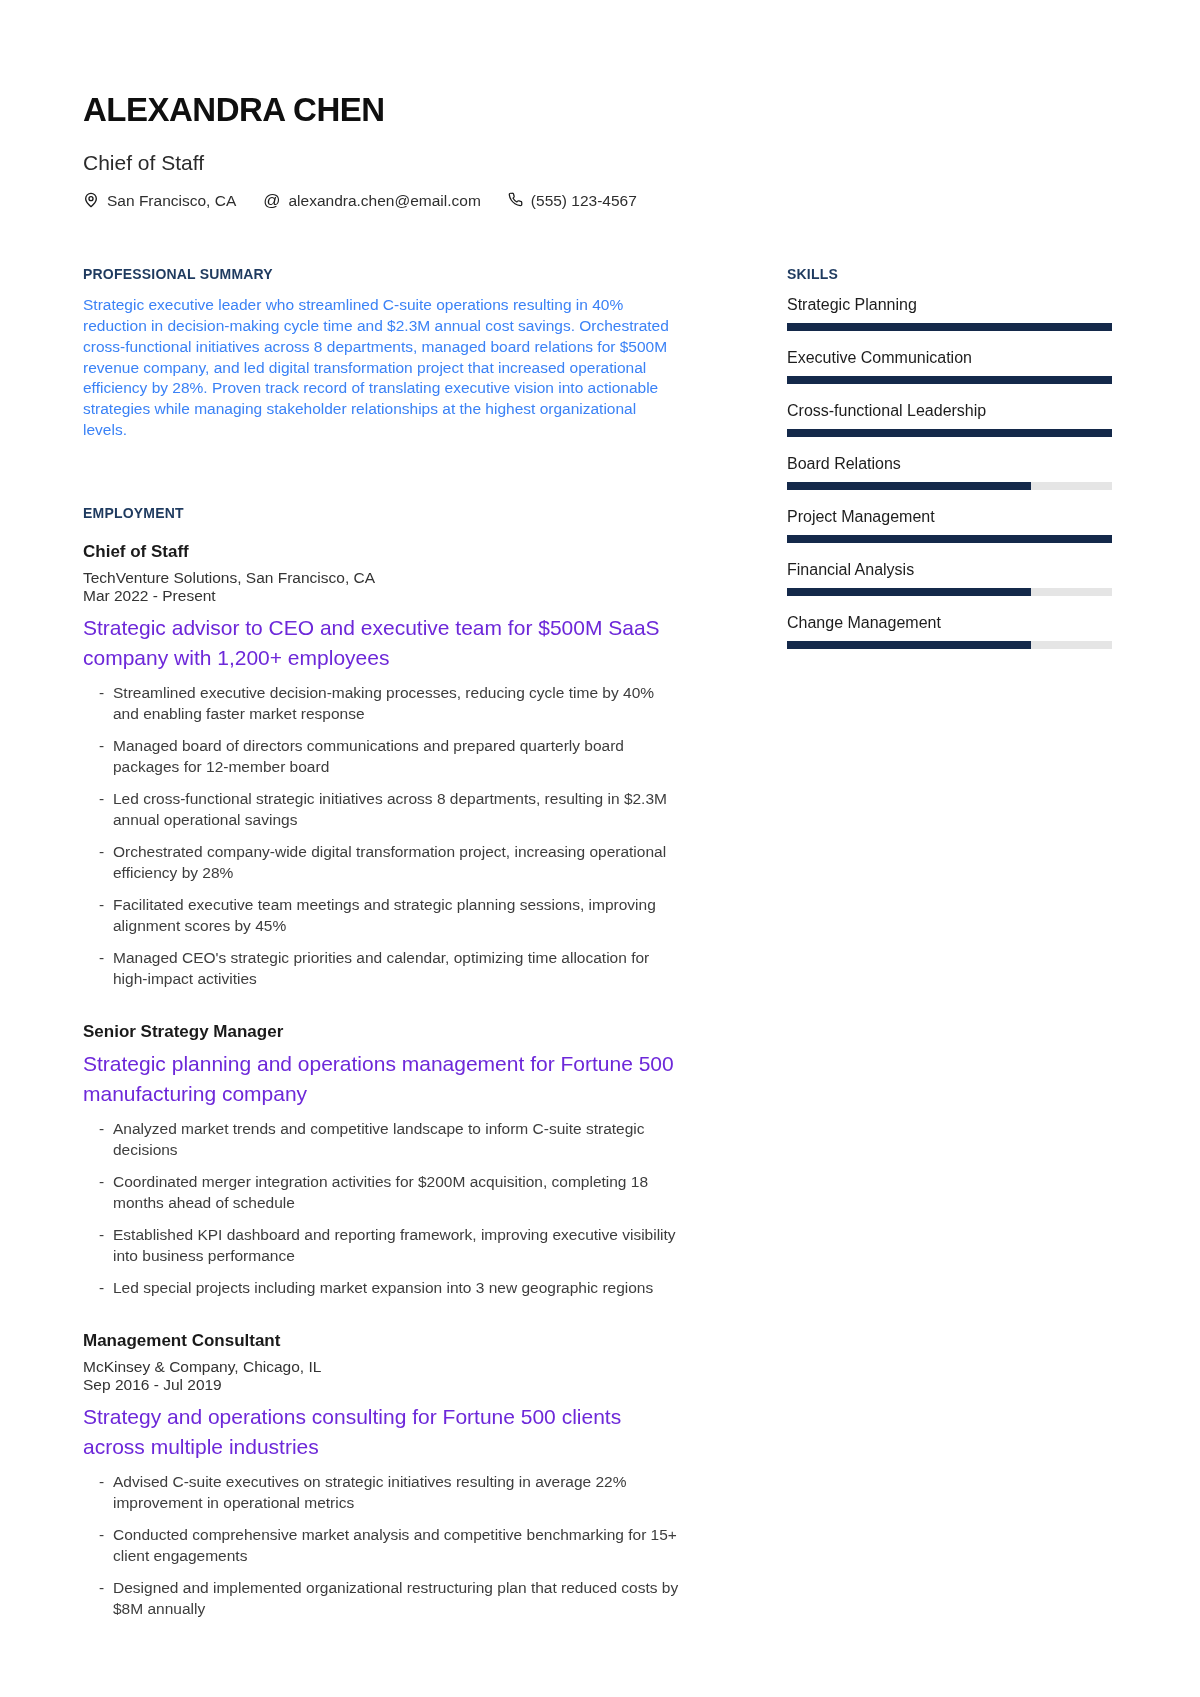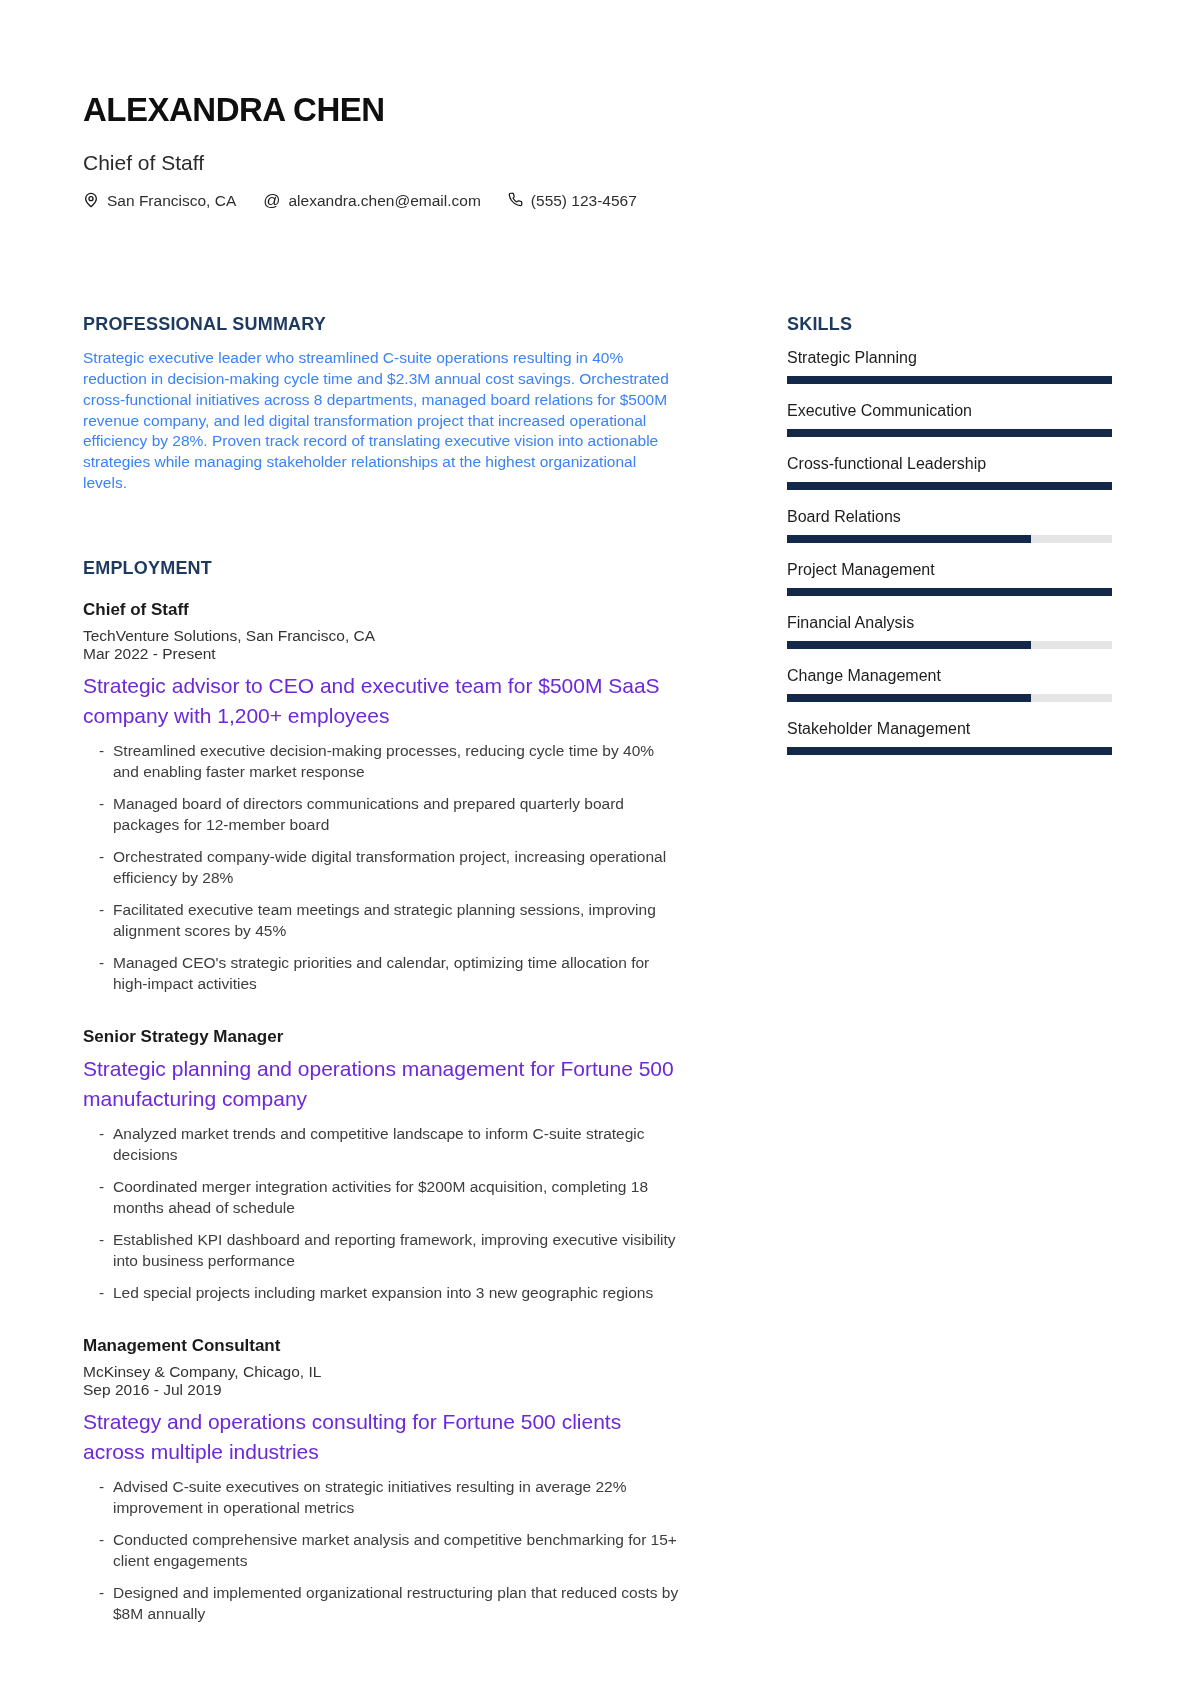--- a/index.html
+++ b/index.html
@@ -45,26 +45,25 @@
   .at-glyph{font-size:17px;color:#1a1a1a;line-height:1;}
   
   .main{
     margin-top:56px;
     display:flex;
     align-items:flex-start;
   }
   .col-left{width:600px;flex:none;}
   .col-right{width:325px;flex:none;margin-left:104px;}
   h2.section-heading{
-    font-size:18px;
+    font-size:14px;
     font-weight:700;
     letter-spacing:0.2px;
     color:var(--accent);
     margin-bottom:13px;
-    margin-top:48px;
   }
   
   .summary-text{
     font-size:15.5px;
     line-height:20.8px;
     color:#3b82f6;
   }
   
   .employment{margin-top:64px;}
   .job{margin-top:21px;}
@@ -171,20 +170,21 @@
   <div class="job">
     <div class="job-title">Chief of Staff</div>
     <div class="job-meta">
       <span>TechVenture Solutions, San Francisco, CA</span>
       <span>Mar 2022 - Present</span>
     </div>
     <div class="job-desc">Strategic advisor to CEO and executive team for $500M SaaS company with 1,200+ employees</div>
     <ul class="bullets">
                 <li>Streamlined executive decision-making processes, reducing cycle time by 40% and enabling faster market response</li>
                 <li>Managed board of directors communications and prepared quarterly board packages for 12-member board</li>
+                <li>Led cross-functional strategic initiatives across 8 departments, resulting in $2.3M annual operational savings</li>
                 <li>Orchestrated company-wide digital transformation project, increasing operational efficiency by 28%</li>
                 <li>Facilitated executive team meetings and strategic planning sessions, improving alignment scores by 45%</li>
                 <li>Managed CEO's strategic priorities and calendar, optimizing time allocation for high-impact activities</li>
               </ul>
   </div>
 
   <div class="job">
     <div class="job-title">Senior Strategy Manager</div>
     <div class="job-desc">Strategic planning and operations management for Fortune 500 manufacturing company</div>
     <ul class="bullets">
@@ -258,24 +258,18 @@
     </div>
   </div>
 
   <div class="skill-item">
     <div class="skill-label">Change Management</div>
     <div class="skill-bar">
       <div class="skill-bar-fill" style="width: 75%;"></div>
     </div>
   </div>
 
-  <div class="skill-item">
-    <div class="skill-label">Stakeholder Management</div>
-    <div class="skill-bar">
-      <div class="skill-bar-fill" style="width: 100%;"></div>
-    </div>
-  </div>
 </div>
       </div>
     </div>
 
   </div>
 </div>
 
 </body></html>

